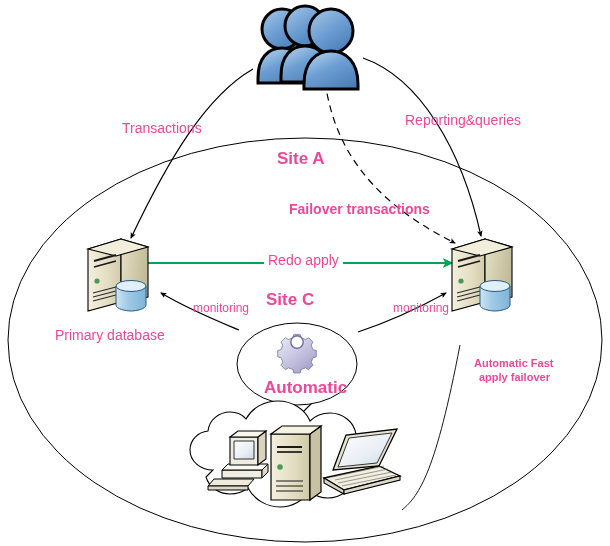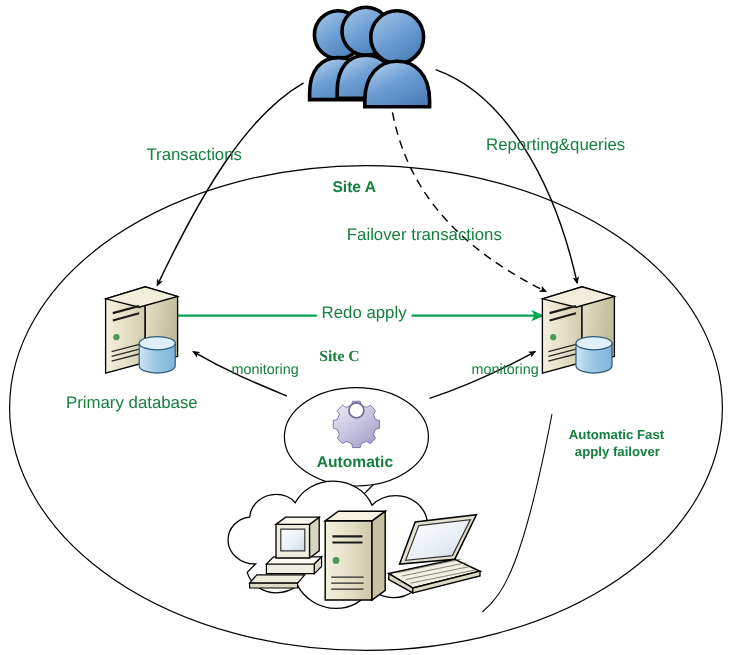--- a/index.html
+++ b/index.html
@@ -19,27 +19,27 @@
   }
   #diagram-svg {
     position: absolute;
     left: 0;
     top: 0;
     width: 610px;
     height: 546px;
   }
   .dlabel {
     position: absolute;
-    color: #15803d;
+    color: #ec4899;
     white-space: nowrap;
     line-height: 1.12;
   }
   .lbl-reg   { font-size: 14px; font-weight: normal; }
   .lbl-small { font-size: 12px; font-weight: normal; padding-left: 24px; }
-  .lbl-bold  { font-size: 13px; font-weight: bold; }
+  .lbl-bold  { font-size: 17px; font-weight: bold; }
   .lbl-bold-sm { font-size: 11px; font-weight: bold; text-align: center; }
 </style>
 </head>
 <body>
 
 <div id="diagram-root">
 
   <svg id="diagram-svg" viewBox="0 0 610 546">
     <defs>
       <linearGradient id="gradUserHead" x1="0" y1="0" x2="0.7" y2="1">
@@ -240,32 +240,32 @@
       </g>
     </g>
   </svg>
 
   <div class="dlabel lbl-reg" style="left:122px; top:121px;">Transactions</div>
 
   <div class="dlabel lbl-reg" style="left:389px; top:113px;margin-left:16px;">Reporting&amp;queries</div>
 
   <div class="dlabel lbl-bold" style="left:277px; top:149px;">Site A</div>
 
-  <div class="dlabel lbl-reg" style="left:289px; top:188px;">Failover transactions</div>
+  <div class="dlabel lbl-reg" style="left:289px; top:202px;font-weight:bold;">Failover transactions</div>
 
   <div class="dlabel lbl-reg" style="left:264px; top:253px; background:#ffffff; padding:0 4px;">Redo apply</div>
 
   <div class="dlabel lbl-small" style="left:169px; top:302px;">monitoring</div>
 
   <div class="dlabel lbl-small" style="left:369px; top:302px;">monitoring</div>
 
   <div class="dlabel lbl-reg" style="left:55px; top:328px;">Primary database</div>
 
 
-  <div class="dlabel lbl-bold" style="left:266px; top:290px;font-family:Liberation Serif, serif;">Site C</div>
+  <div class="dlabel lbl-bold" style="left:266px; top:290px;">Site C</div>
 
   <div class="dlabel lbl-bold" style="left:264px; top:378px;">Automatic</div>
 
   <div class="dlabel lbl-bold-sm" style="left:474px; top:357px;">Automatic Fast</div>
 
   <div class="dlabel lbl-bold-sm" style="left:479px; top:371px;">apply failover</div>
 
 </div>
 
 </body></html>

